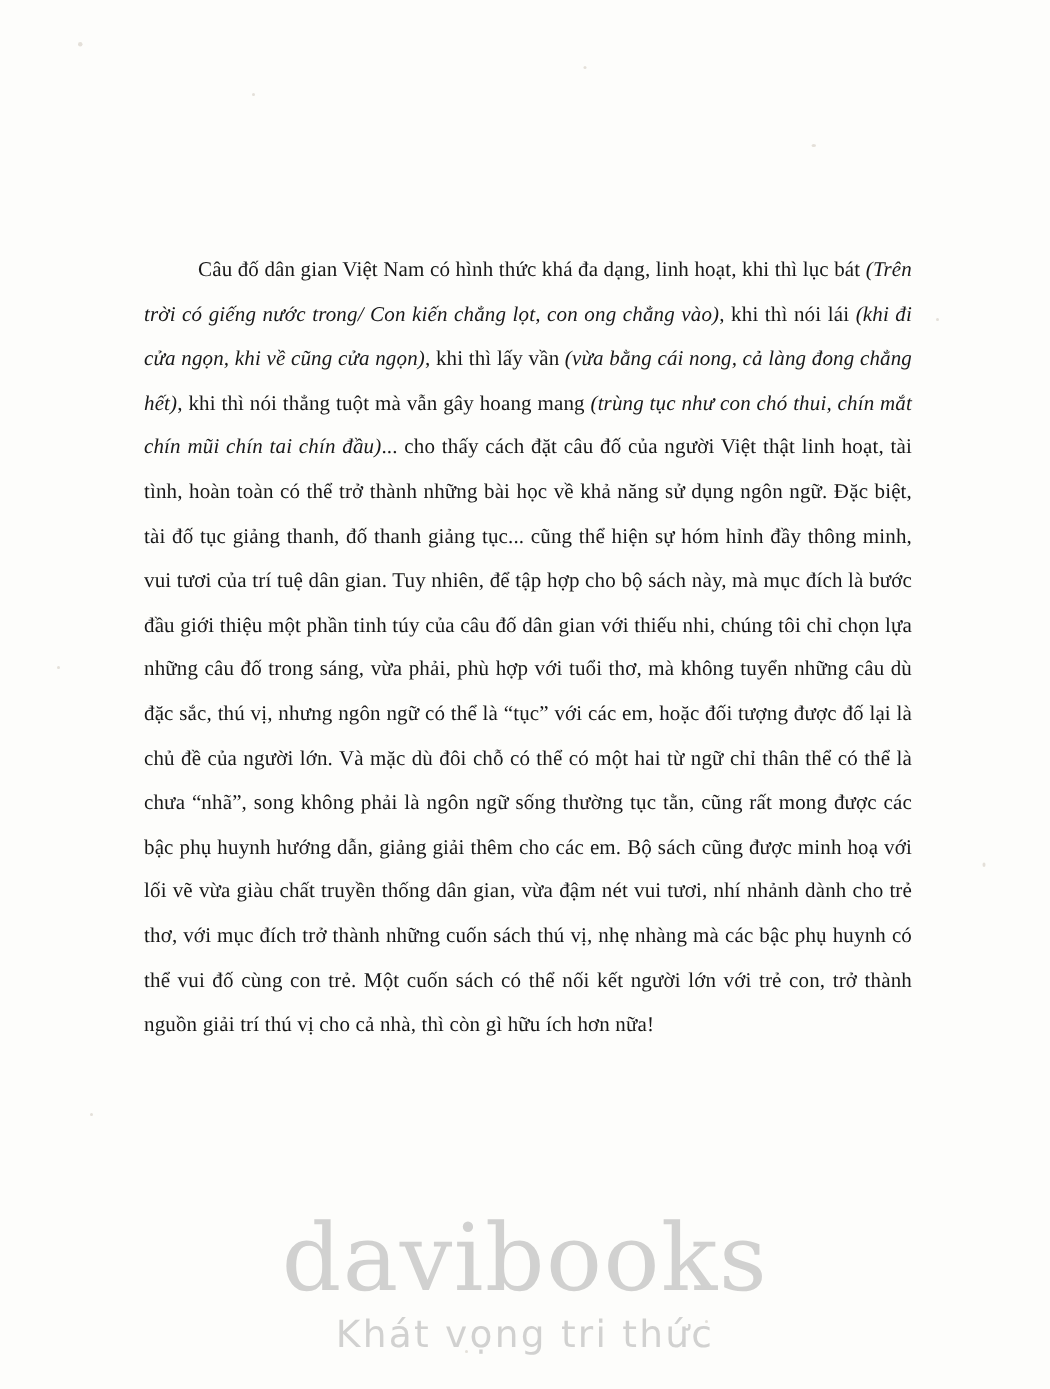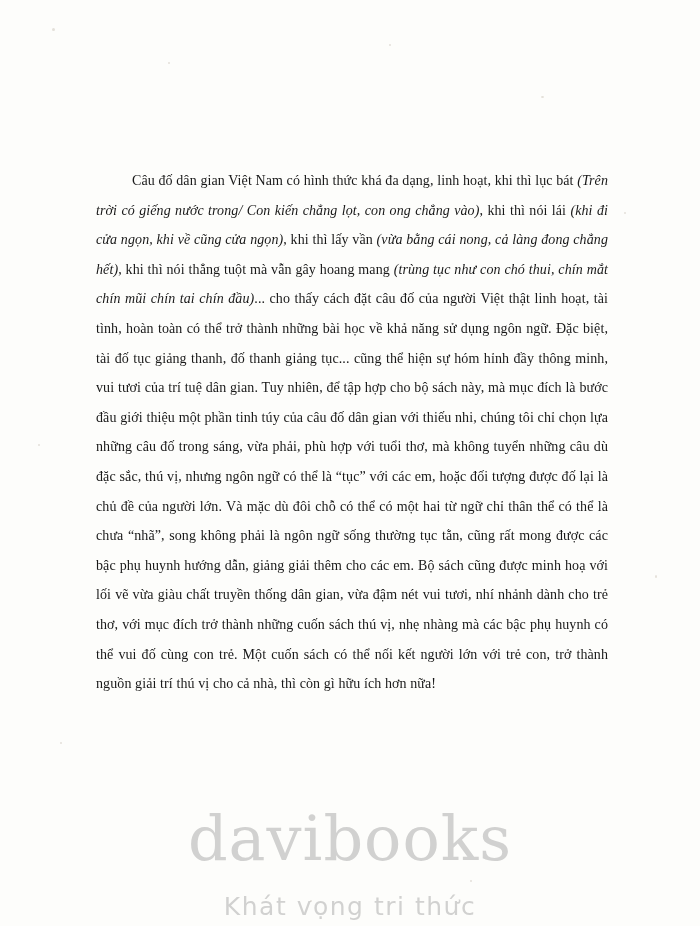--- a/index.html
+++ b/index.html
@@ -79,21 +79,21 @@
     color: rgba(120, 120, 120, 0.33);
     line-height: 66px;
     font-weight: 400;
   }
   .wm-sub {
     font-family: "DejaVu Sans", sans-serif;
     font-size: 25px;
     letter-spacing: 1.5px;
     color: rgba(120, 120, 120, 0.33);
     line-height: 34px;
-    margin-top: 18px;
+    margin-top: 1px;
   }
 </style>
 </head>
 <body>
 
 <div class="page">
 
   <div class="speck" style="left:52px;  top:28px;  width:3px; height:3px;"></div>
   <div class="speck" style="left:168px; top:62px;  width:2px; height:2px;"></div>
   <div class="speck" style="left:389px; top:44px;  width:2px; height:2px;"></div>

